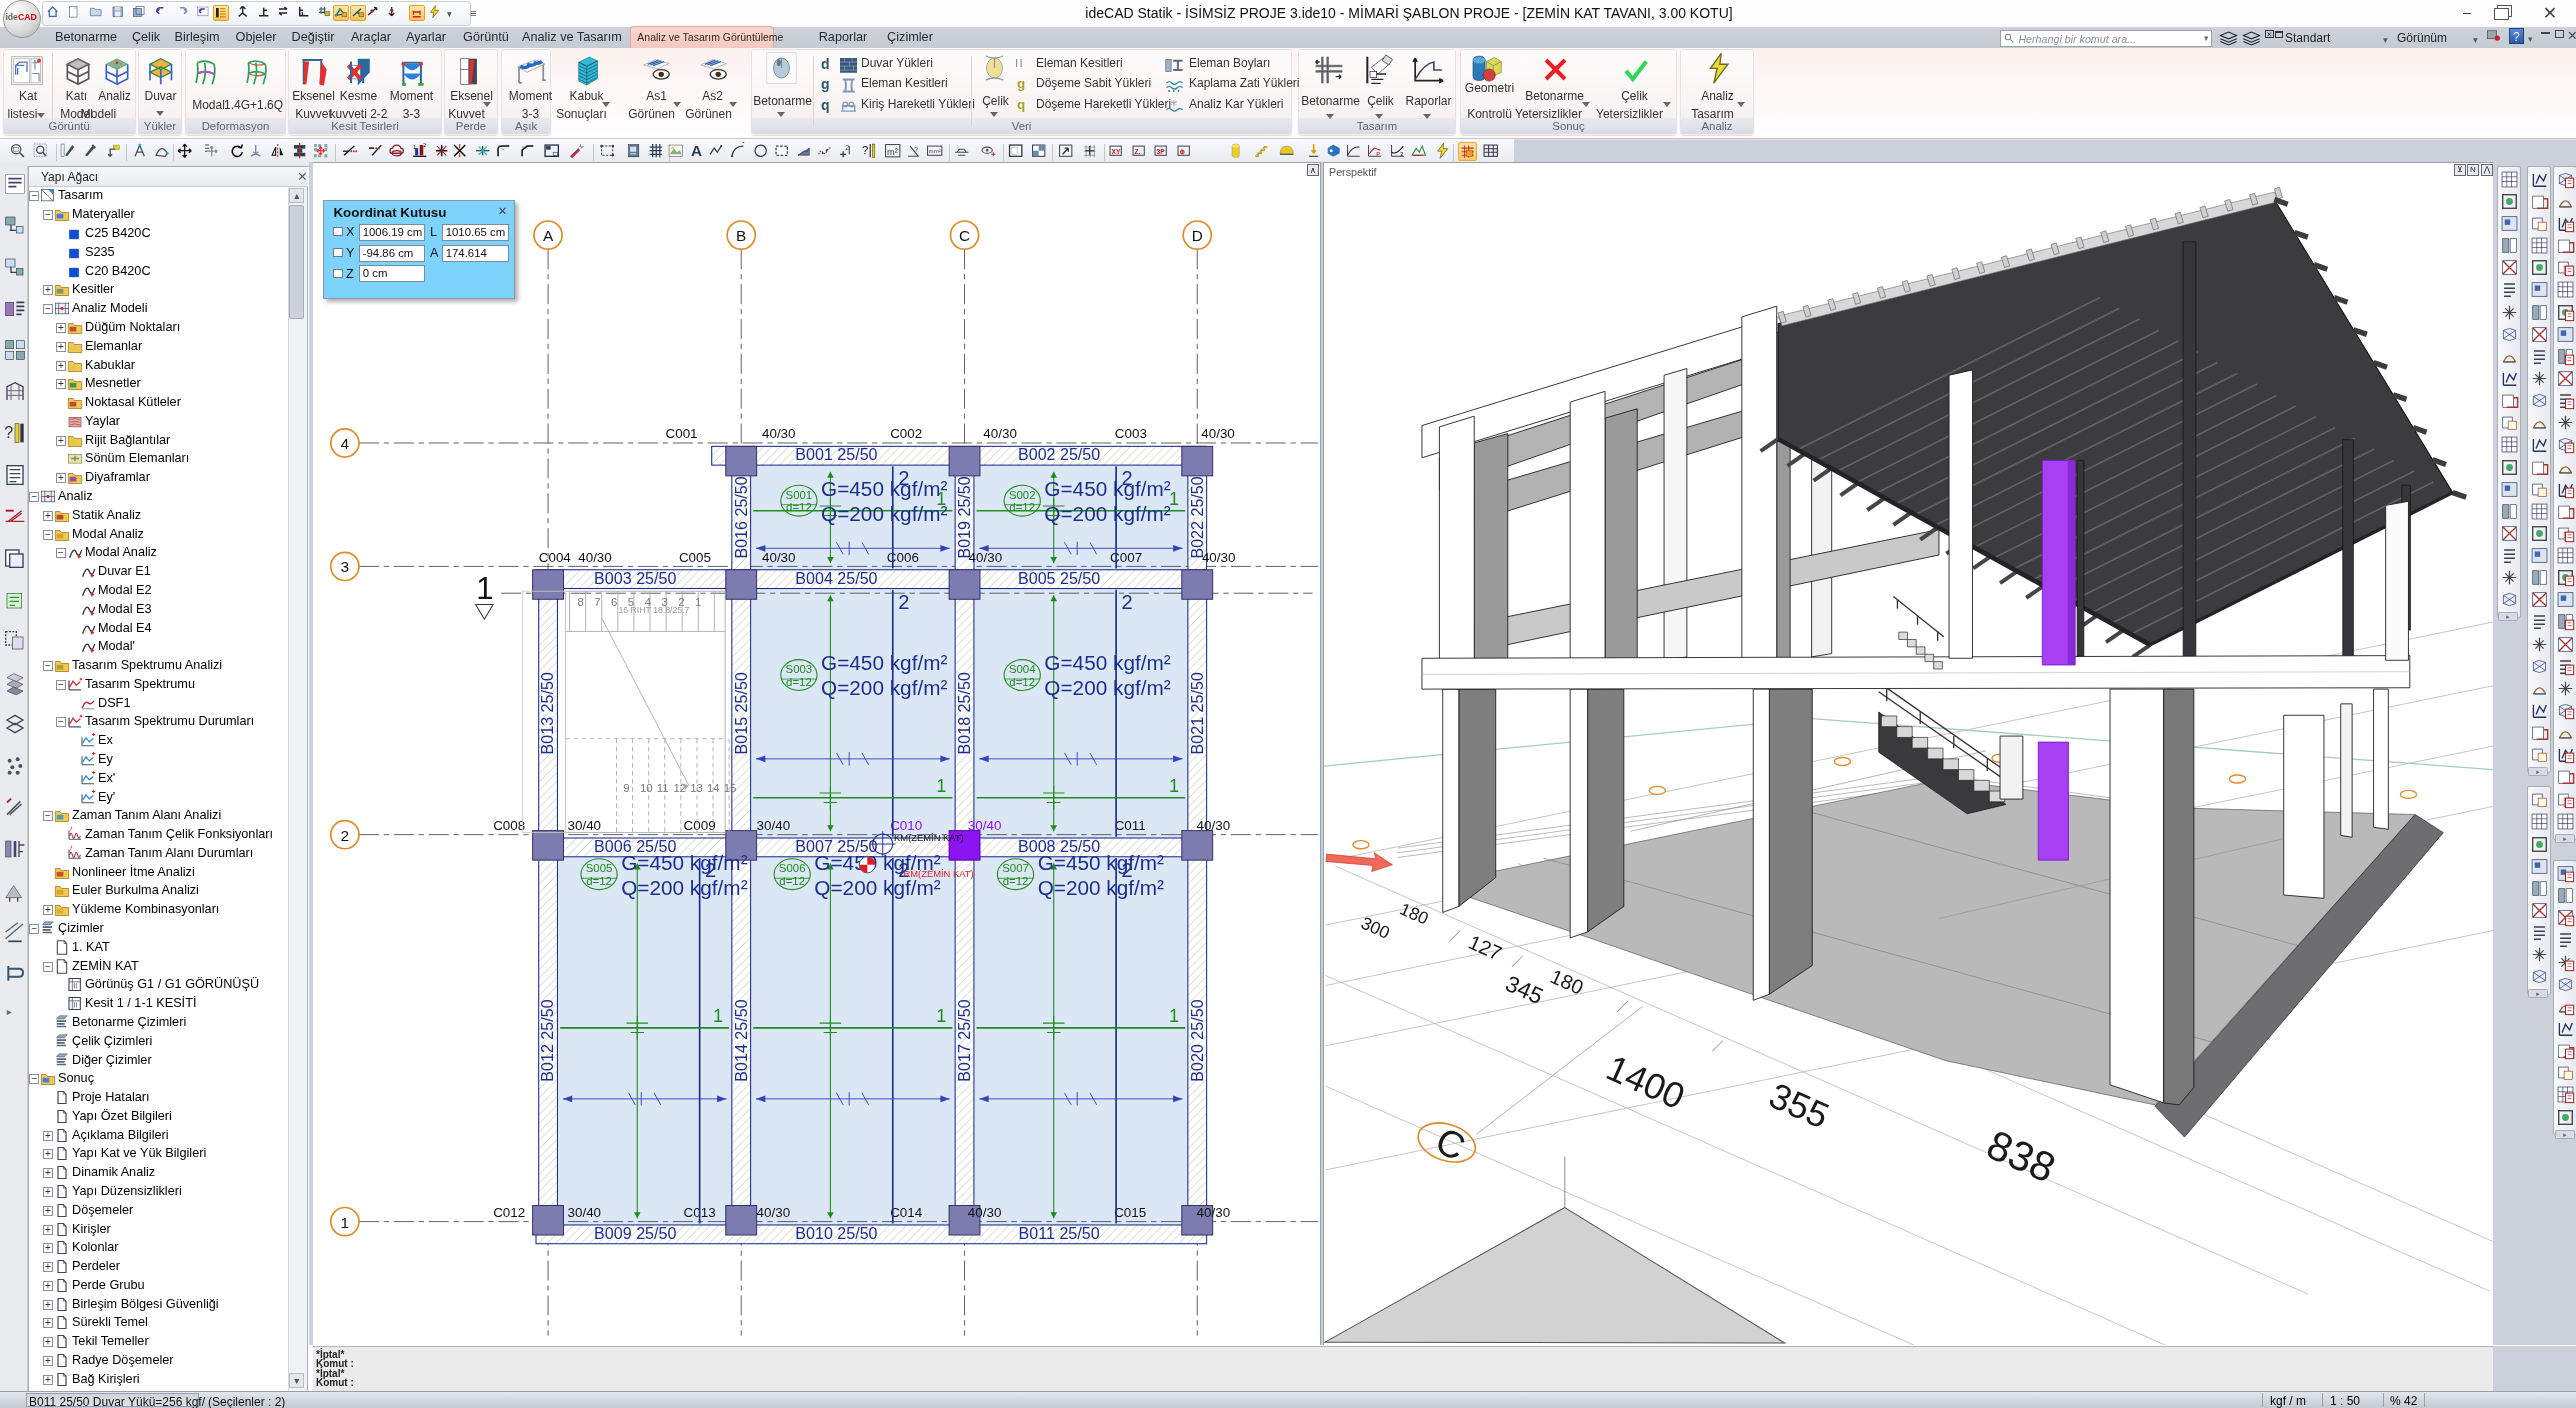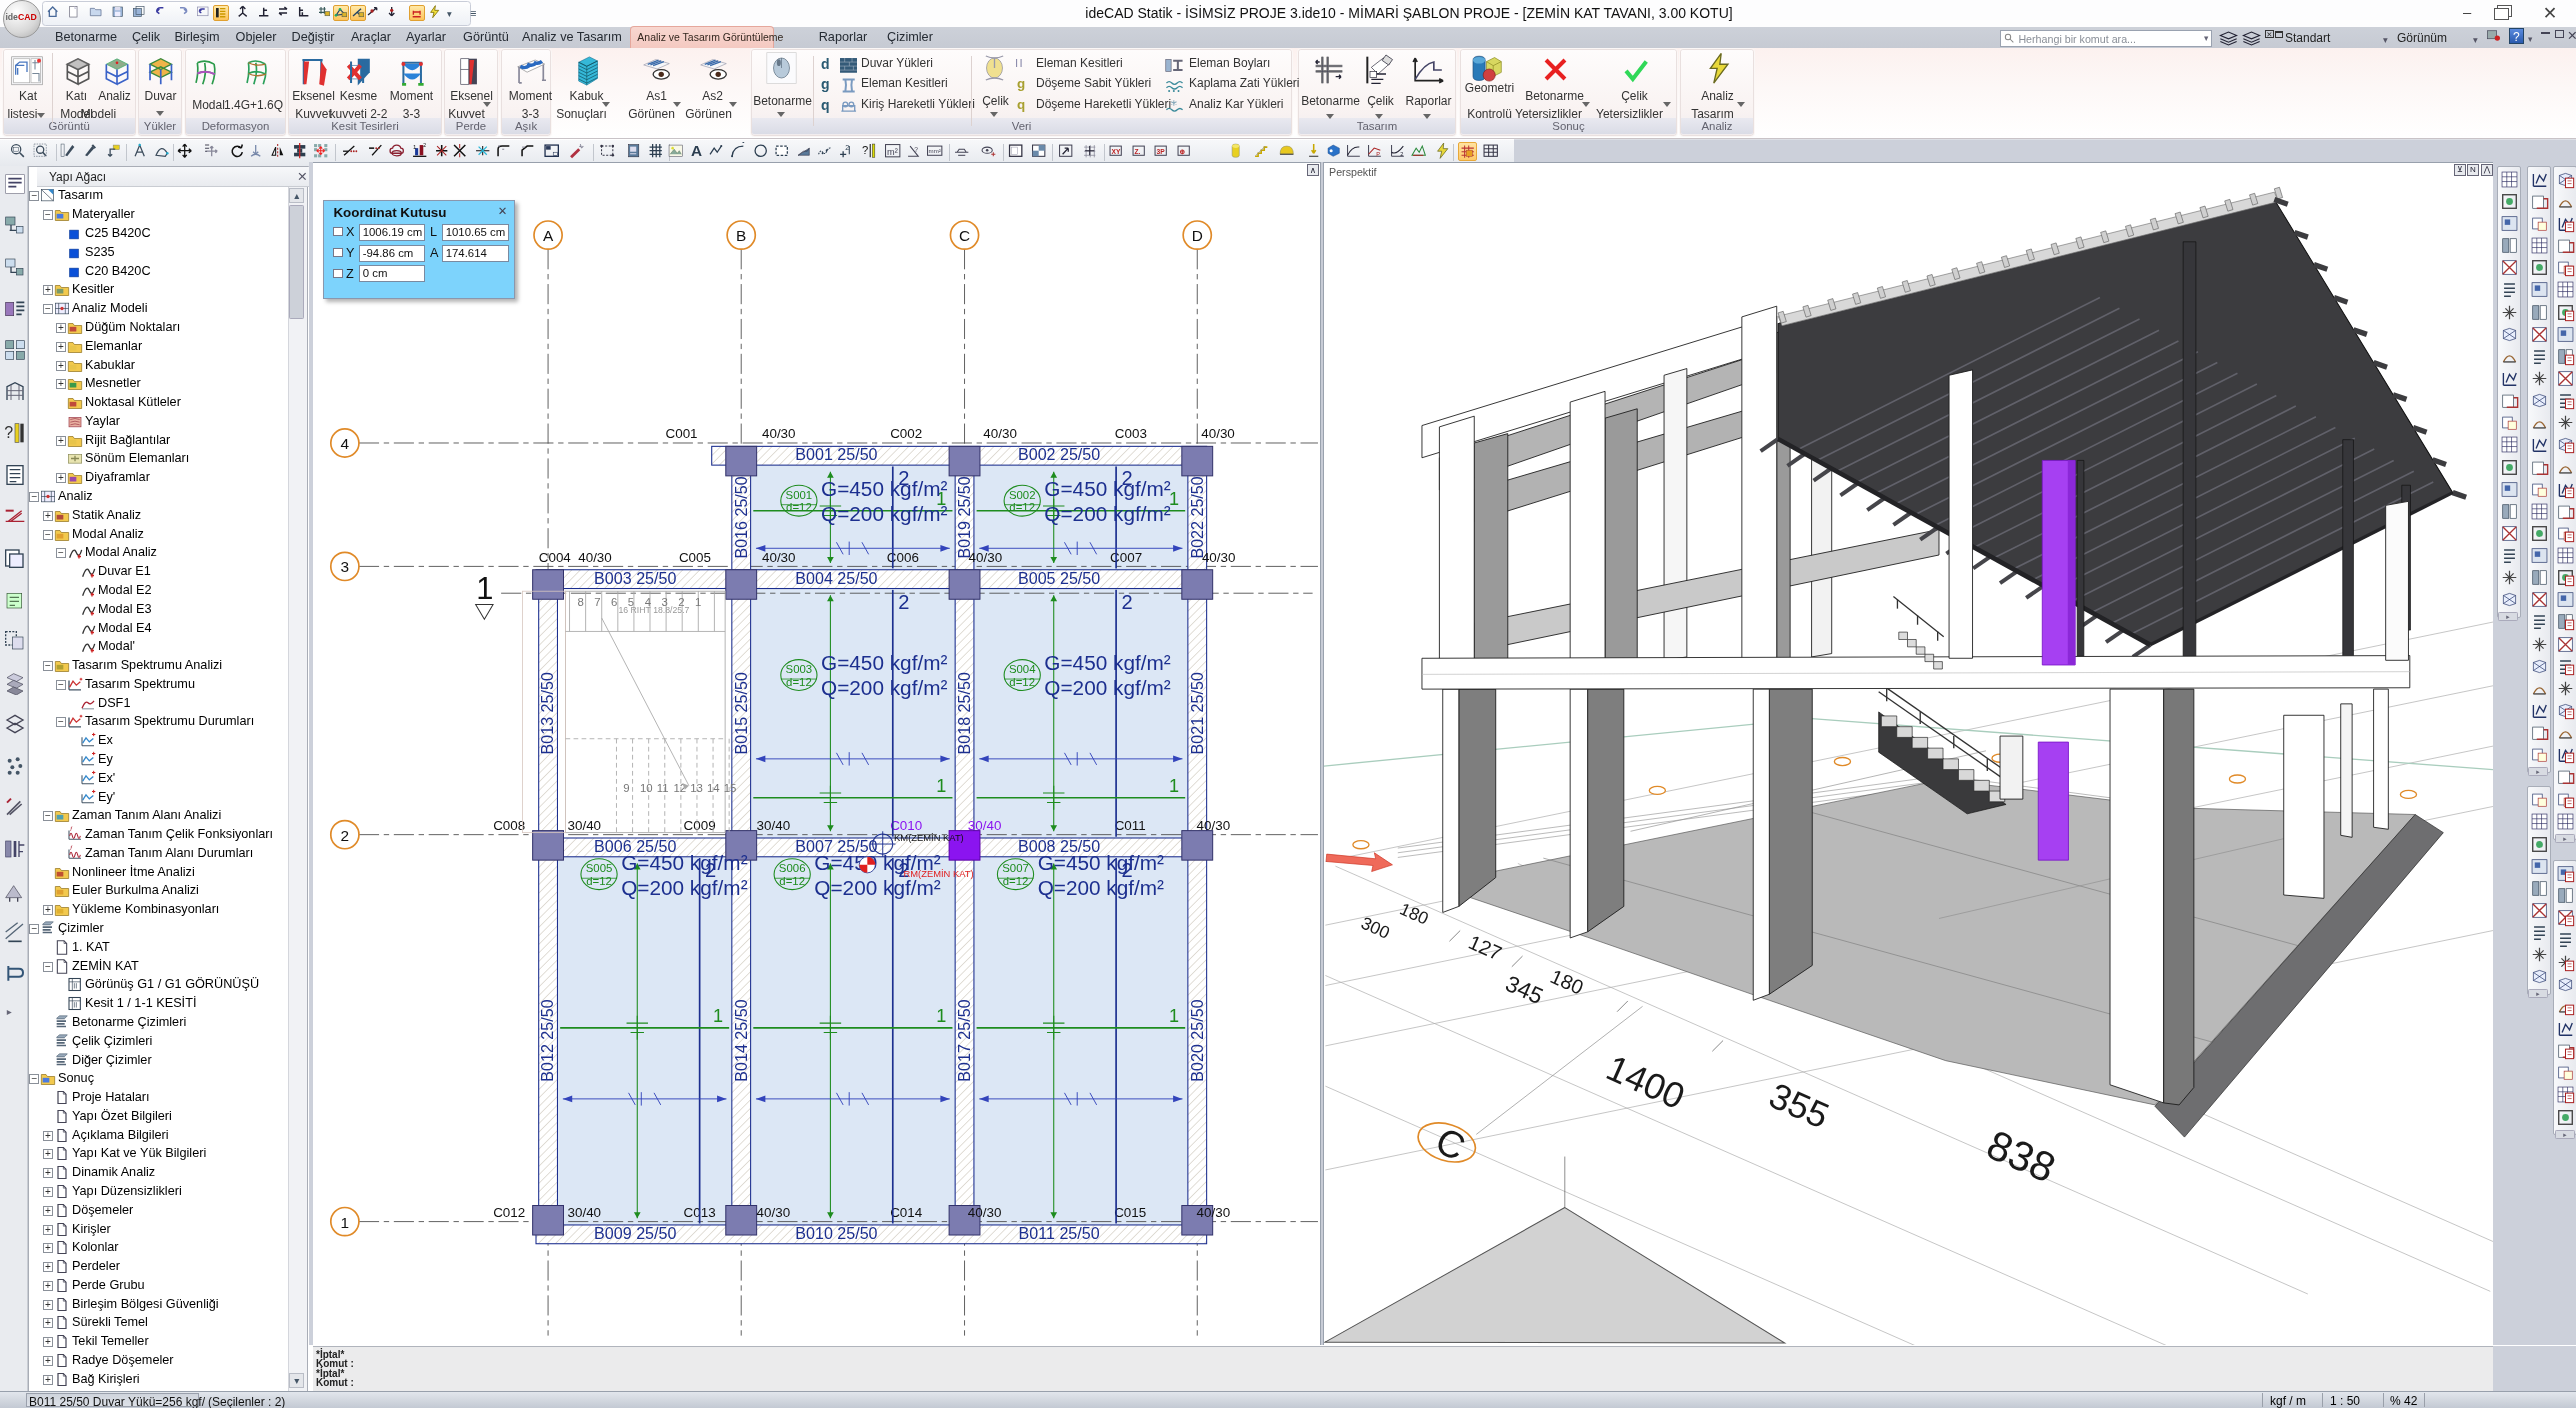--- a/index.html
+++ b/index.html
@@ -15,21 +15,21 @@
 .rglabel{position:absolute;left:0;bottom:1.3px;width:100%;height:16px;line-height:16px;text-align:center;font-size:11.4px;color:#62626e;background:linear-gradient(#e9e9f0,#dadce6);border-radius:0 0 2px 2px}
 .rbtxt{position:absolute;font-size:11.4px;color:#333;text-align:center;white-space:nowrap}
 .arrowdn{position:absolute;width:0;height:0;border-left:4.7px solid transparent;border-right:4.7px solid transparent;border-top:5.4px solid #666}
 .rsep{position:absolute;top:5.4px;width:0.7px;height:70px;background:#ddd2d0}
 #smallbar{left:0;top:139px;width:1514px;height:27.5px;background:linear-gradient(#f7f8fa,#e6e9ee);border-top:0.7px solid #fff;border-bottom:0.7px solid #b9bdc6}
 #smallbar2{left:1514px;top:139px;width:1062px;height:27.5px;background:#ccd0da;border-top:0.7px solid #dde0e6;border-bottom:0.7px solid #b9bdc6}
 .sicon{position:absolute;top:3.4px;width:19px;height:19px}
 .ssep{position:absolute;top:4.7px;width:0.7px;height:17.4px;background:#c2c6cd}
 #leftstrip{left:0;top:166px;width:28px;height:1226px;background:#e9ebef;border-right:0.7px solid #c9cdd4}
 #treepanel{left:28px;top:166px;width:280px;height:1226px;background:#fff;border:0.7px solid #a9adb6}
-#treehdr{position:absolute;left:8px;top:0;width:279px;height:20px;background:linear-gradient(#f7f8fa,#e9ebef);border-bottom:0.7px solid #c9ccd2;font-size:12px;color:#222;line-height:20px;padding-left:12px}
+#treehdr{position:absolute;left:0;top:0;width:279px;height:20px;background:linear-gradient(#f7f8fa,#e9ebef);border-bottom:0.7px solid #c9ccd2;font-size:12px;color:#222;line-height:20px;padding-left:12px}
 #treescroll{position:absolute;right:0;top:20px;width:19px;height:1204px;background:#f1f2f5;border-left:0.7px solid #d4d6dc}
 .trow{position:absolute;left:0;height:19px;font-size:12.7px;color:#000;white-space:nowrap;line-height:19px}
 .tbox{position:absolute;top:4.7px;width:10px;height:10px;border:0.7px solid #8a9099;background:#fff;font-size:10px;line-height:8.7px;text-align:center;color:#333}
 #canvas2d{left:313px;top:162px;width:1008px;height:1183px;background:#fff;border-top:0.7px solid #98a0ac}
 #canvas3d{left:1324px;top:162px;width:1169px;height:1183px;background:#fff;border-top:0.7px solid #98a0ac}
 #rightgap{left:2493px;top:162px;width:83px;height:1183px;background:#ccd0da}
 .vtb{position:absolute;width:24px;background:linear-gradient(90deg,#f8f9fb,#e8eaef);border:0.7px solid #a8adb8;border-radius:2px}
 .vicon{position:absolute;left:2px;width:19px;height:19px}
 #msgbar{left:313px;top:1346px;width:2180px;height:46px;background:#ebebec;border-top:0.7px solid #b0b4bc}
 .msg{position:absolute;left:3.4px;font-size:10px;font-weight:bold;color:#222;line-height:9.4px}
@@ -174,21 +174,21 @@
 <div class="mtab" style="left:486px;width:148px;margin-left:-74px">Görüntü</div>
 <div class="mtab" style="left:572px;width:148px;margin-left:-74px">Analiz ve Tasarım</div>
 <div class="mtab" style="left:843px;width:148px;margin-left:-74px">Raporlar</div>
 <div class="mtab" style="left:910px;width:148px;margin-left:-74px">Çizimler</div>
 <div class="abs" id="activetab"><span style="display:inline-block;transform:scaleX(0.92);transform-origin:center">Analiz ve Tasarım Görüntüleme</span></div>
 <div class="abs" style="left:2000px;top:29.5px;width:212px;height:17px;background:#fff;border:0.7px solid #9aa2b0">
 <svg style="position:absolute;left:3.4px;top:2.7px" width="10.7" height="10.7" viewBox="0 0 16 16">
       <circle cx="6" cy="6" r="4" fill="none" stroke="#888" stroke-width="1.5"></circle>
       <path d="M9 9 L14 14" stroke="#888" stroke-width="1.5"></path>
     </svg>
-<span style="position:absolute;left:17.4px;top:2px;font-size:10.7px;color:#8a8f98">Herhangi bir komut ara...</span>
+<span style="position:absolute;left:17.4px;top:2px;font-size:10.7px;font-style:italic;color:#8a8f98">Herhangi bir komut ara...</span>
 <span style="position:absolute;right:2.7px;top:2.7px;font-size:8.7px;color:#667">▾</span>
   </div>
 <div class="abs" style="left:2219px;top:29.5px;width:19px;height:17px">
     <svg width="19" height="17" viewBox="0 0 28 25">
       <path d="M2 8 L14 3 L26 8 L14 13 Z M2 13 L14 18 L26 13 M2 17 L14 22 L26 17" fill="none" stroke="#223" stroke-width="1.6"></path>
     </svg>
   </div>
 <div class="abs" style="left:2242px;top:29.5px;width:19px;height:17px">
     <svg width="19" height="17" viewBox="0 0 28 25">
       <path d="M2 8 L14 3 L26 8 L14 13 Z M2 13 L14 18 L26 13 M2 17 L14 22 L26 17" fill="none" stroke="#223" stroke-width="1.6"></path>

